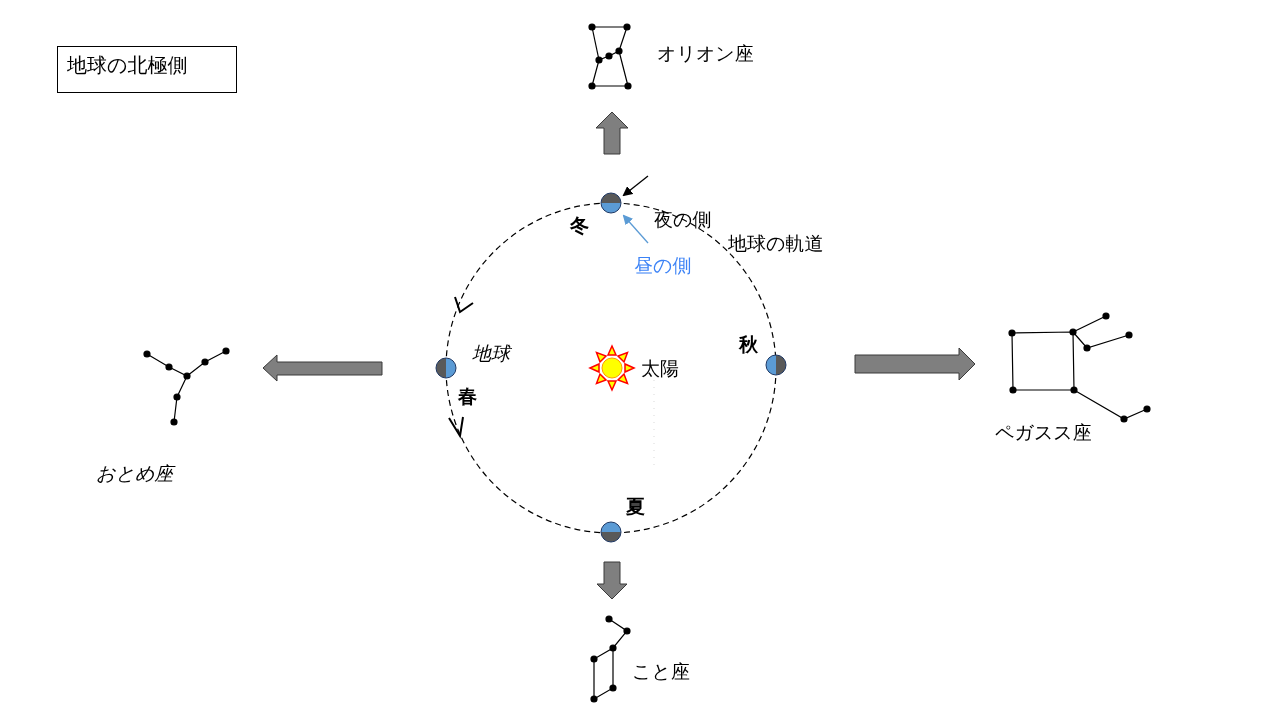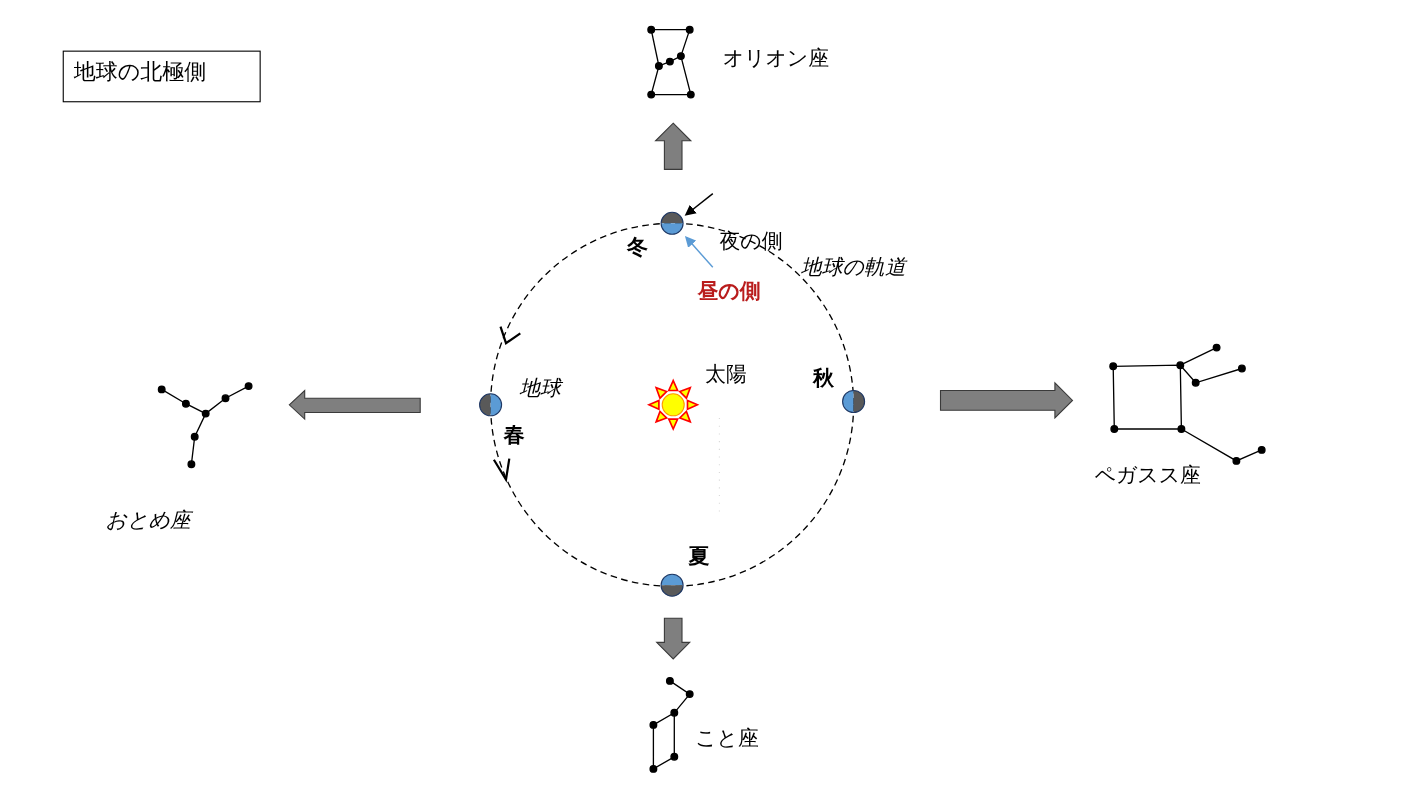--- a/index.html
+++ b/index.html
@@ -1,20 +1,20 @@
 <!DOCTYPE html>
 <html><head>
   <meta charset="utf-8">
   <style>
     html, body { margin: 0; padding: 0; background: #ffffff; }
     body { width: 1280px; height: 720px; position: relative; overflow: hidden;
            font-family: "DejaVu Sans", "Liberation Sans", sans-serif; color: #000; }
     .label { position: absolute; font-size: 19px; line-height: 24px; white-space: nowrap; }
     .bold { font-weight: bold; }
-    .blue { color: #b91c1c; font-weight: bold; }
+    .blue { color: #3b82f6; }
     .caption-box { position: absolute; left: 57px; top: 46px; width: 180px; height: 47px;
                    border: 1px solid #000; box-sizing: border-box; padding: 5px 0 0 9px;
                    font-size: 20px; line-height: 27px; }
     svg.diagram { position: absolute; left: 0; top: 0; }
   </style>
 </head>
 <body>
 
 <svg class="diagram" width="1280" height="720" viewBox="0 0 1280 720">
   <defs>
@@ -144,22 +144,22 @@
 
 <div class="caption-box">
   <div>地球の北極側</div>
 </div>
 
 <div class="label" style="left:657px; top:41px;">オリオン座</div>
 <div class="label" style="left:96px; top:461px;font-style:italic;">おとめ座</div>
 <div class="label" style="left:995px; top:420px;">ペガスス座</div>
 <div class="label" style="left:632px; top:659px;">こと座</div>
 
-<div class="label" style="left:641px; top:328px;">太陽</div>
+<div class="label" style="left:641px; top:356px;">太陽</div>
 <div class="label" style="left:472px; top:341px;font-style:italic;">地球</div>
-<div class="label" style="left:728px; top:231px;font-style:italic;">地球の軌道</div>
+<div class="label" style="left:728px; top:231px;">地球の軌道</div>
 <div class="label" style="left:654px; top:159px;margin-top:48px;">夜の側</div>
 <div class="label blue" style="left:634px; top:253px;">昼の側</div>
 
 <div class="label bold" style="left:570px; top:213px;">冬</div>
 <div class="label bold" style="left:458px; top:384px;">春</div>
 <div class="label bold" style="left:626px; top:494px;">夏</div>
 <div class="label bold" style="left:739px; top:332px;">秋</div>
 
 </body></html>

